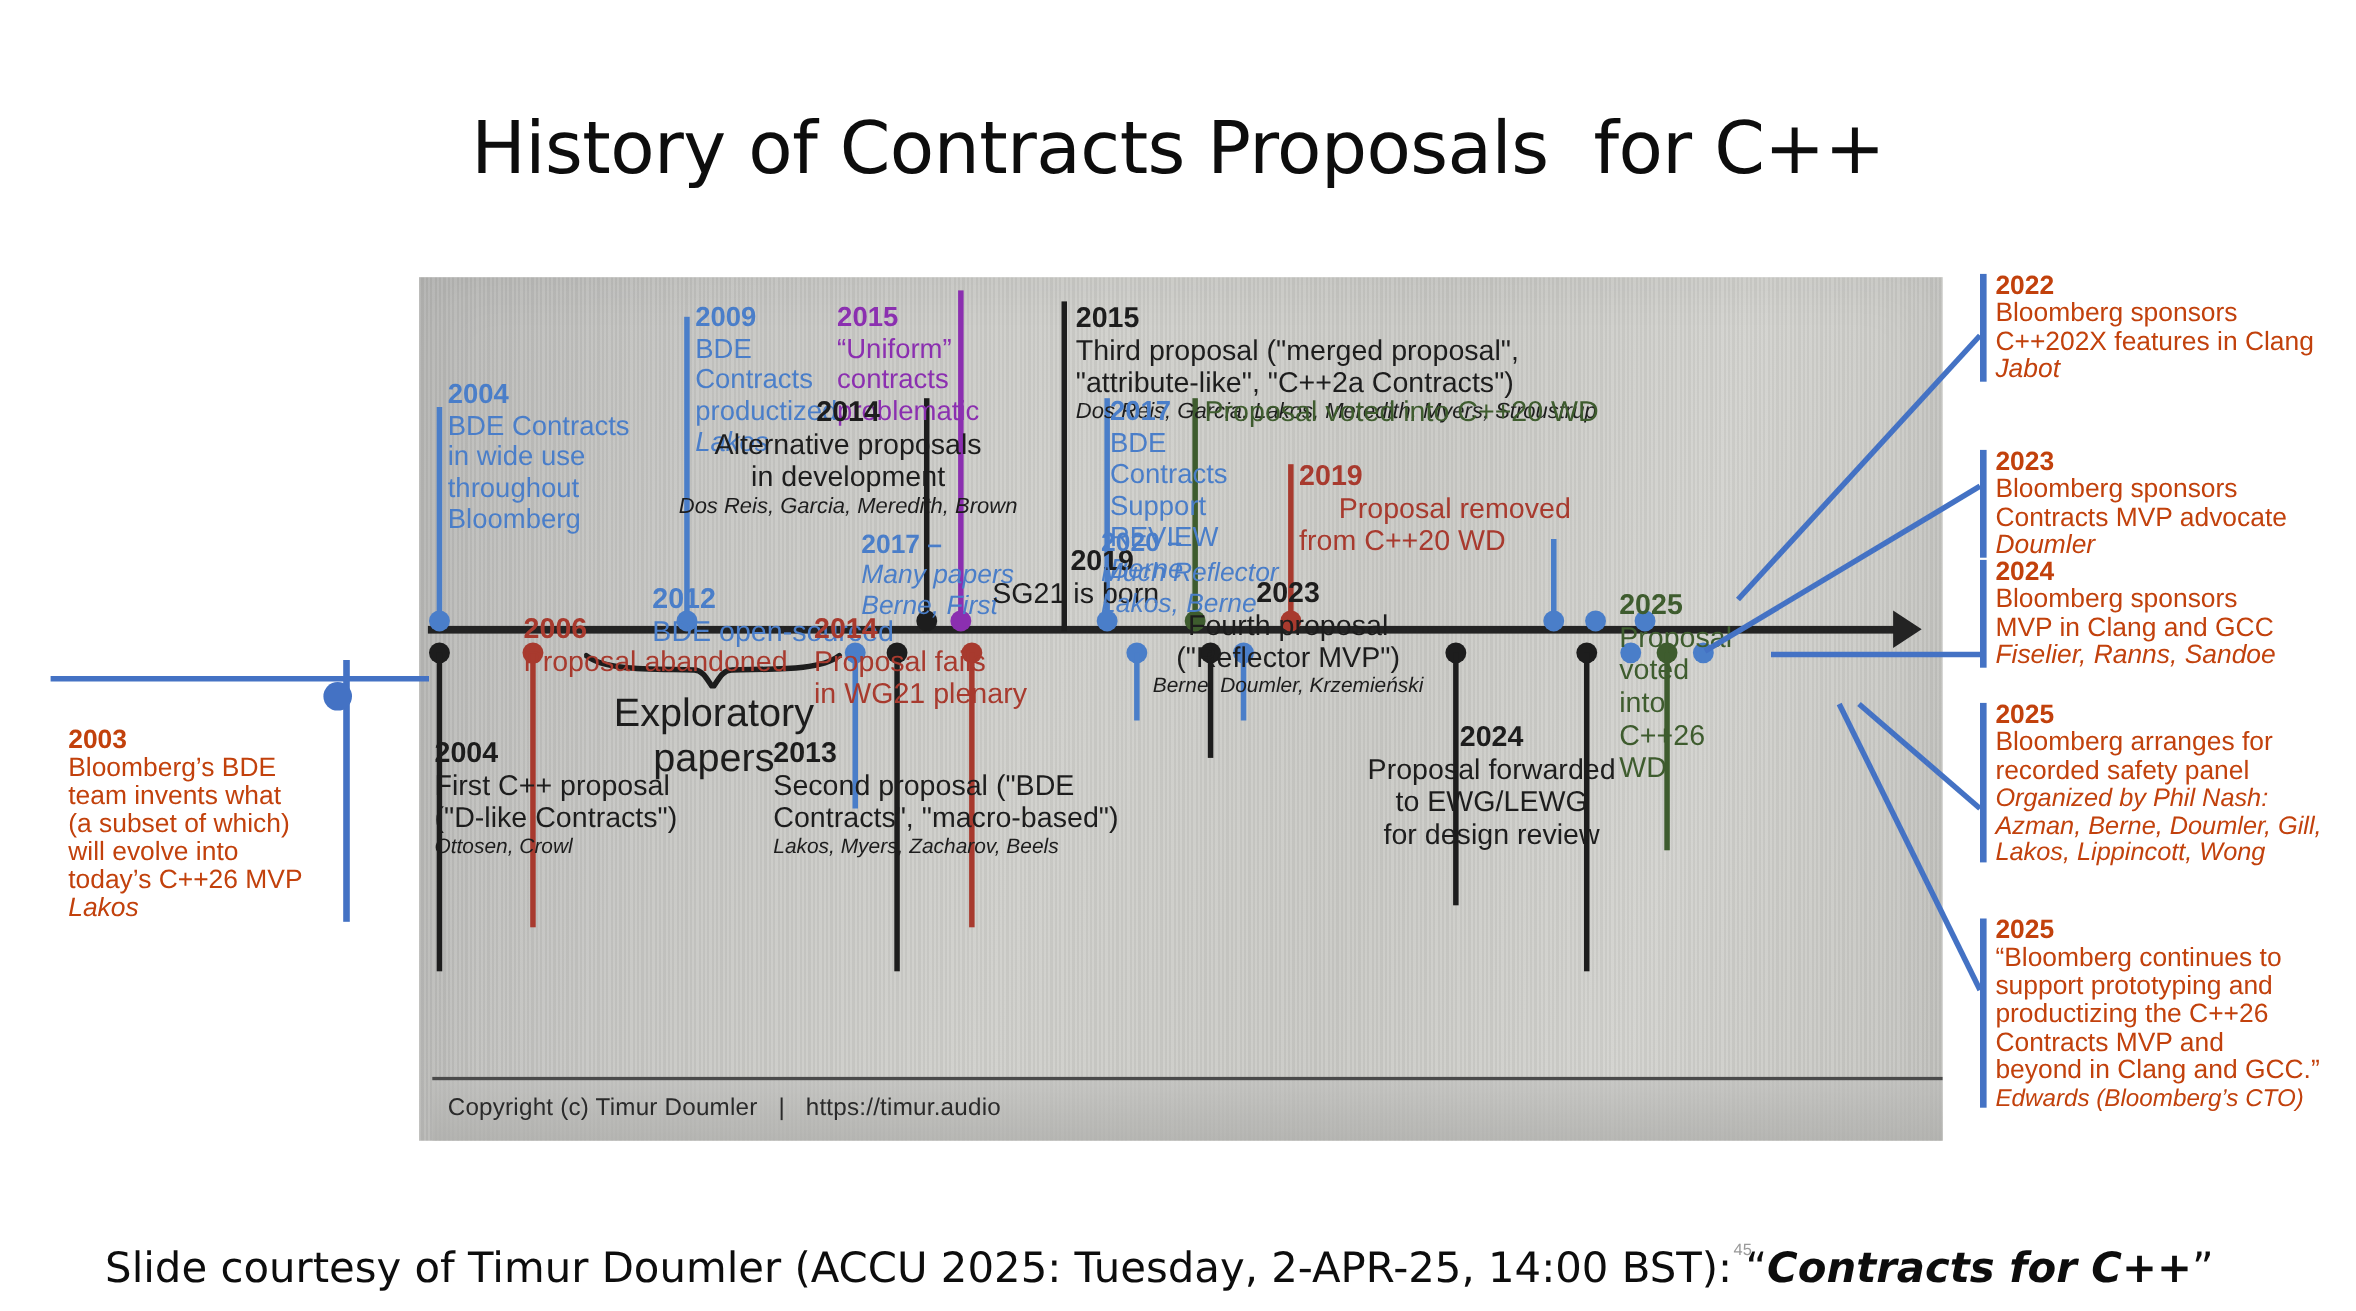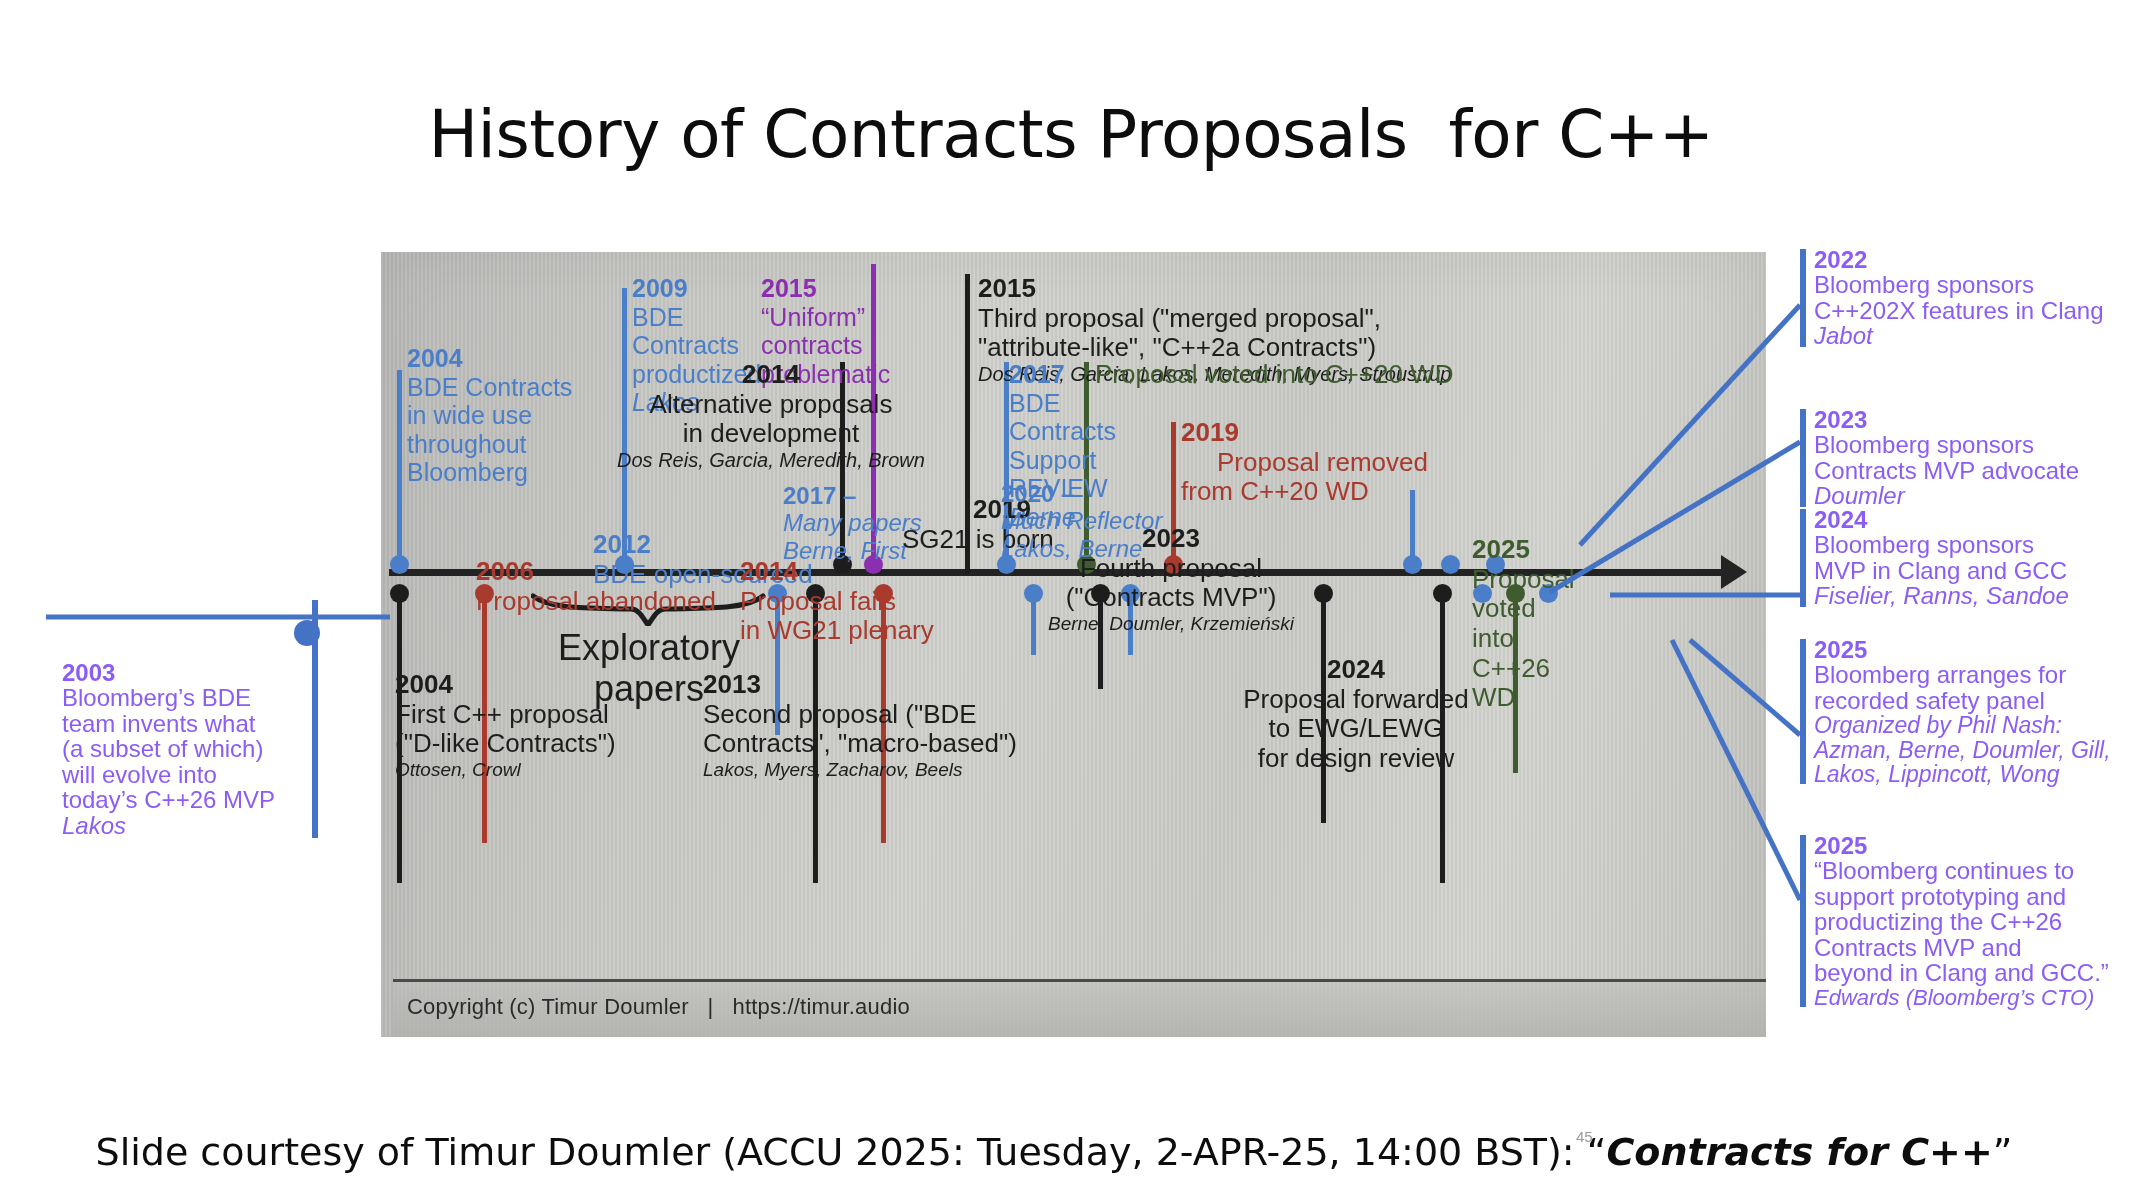--- a/index.html
+++ b/index.html
@@ -81,21 +81,21 @@
     border-top:3px solid #4a4a4a; z-index:5;
     background: linear-gradient(180deg, rgba(190,190,188,.55), rgba(176,176,173,.75));
   }
   #copy-text {
     position:absolute; left:14px; top:12px;
     font-size:22px; color:#2a2a2a; font-family:"Liberation Sans", sans-serif;
     letter-spacing:.2px; white-space:pre;
   }
 
   
-  .callout { position:absolute; color:#8b5cf6; font-size:24px; line-height:1.06;
+  .callout { position:absolute; color:#c2410c; font-size:24px; line-height:1.06;
              font-family:"Liberation Sans", sans-serif; }
   .callout .rule { position:absolute; left:0; top:2px; width:6px; bottom:2px; background:#4472c4; }
   .callout .body { padding-left:14px; }
   .callout .yr { font-weight:bold; display:block; }
   .callout .it { font-style:italic; display:block; }
 
   
   #connectors { position:absolute; left:0; top:0; width:2142px; height:1192px; z-index:6; pointer-events:none; }
 
   
@@ -288,21 +288,21 @@
 
     <div class="pt blue" style="left:620px;top:228px;width:200px;font-size:24px;">
       <span class="yr">2020 –</span>
       <span class="auth">Much Reflector</span>
       <span class="auth">Lakos, Berne</span>
     </div>
 
     <div class="pt black" style="left:640px;top:272px;width:300px;font-size:26px;text-align:center;">
       <span class="yr">2023</span>
       <span style="white-space:pre-line;">Fourth proposal
-("Contracts MVP")</span>
+("Reflector MVP")</span>
       <span class="auth" style="font-size:19px;">Berne, Doumler, Krzemieński</span>
     </div>
 
     <div class="pt black" style="left:845px;top:403px;width:260px;font-size:26px;text-align:center;">
       <span class="yr">2024</span>
       <span style="white-space:pre-line;">Proposal forwarded
 to EWG/LEWG
 for design review</span>
     </div>
 

